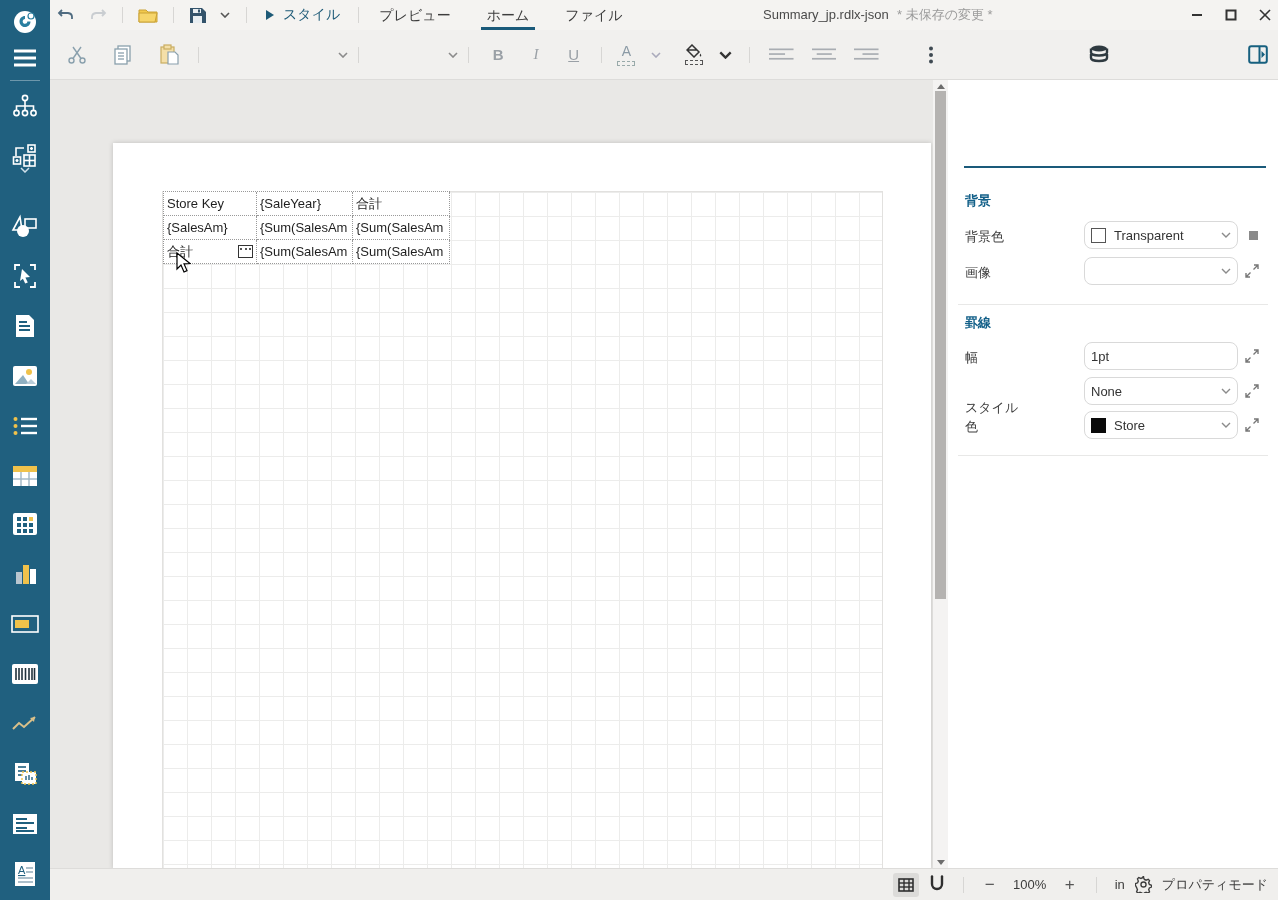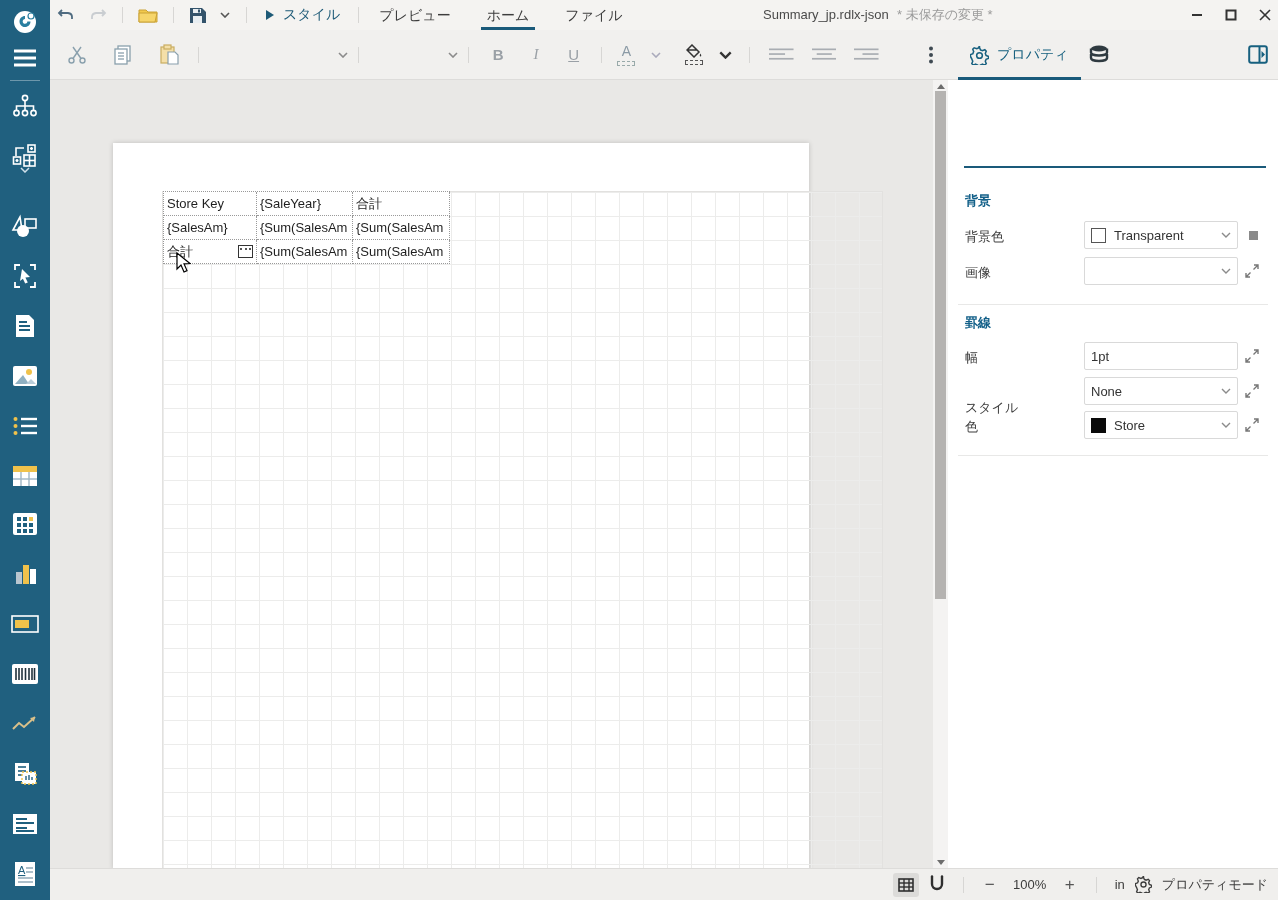--- a/index.html
+++ b/index.html
@@ -47,21 +47,21 @@
     background:#f1f0ee; border-bottom:1px solid #dddcda; }
   #prop-tab { position:absolute; left:10px; top:0; height:50px; display:flex;
     align-items:center; gap:8px; padding:0 12px; cursor:pointer; }
   #prop-tab::after { content:""; position:absolute; left:0; right:0; bottom:0;
     height:3px; background:#1a5a7a; }
   #prop-tab span.lbl { color:#17607f; font-size:14px; }
 
   
   #canvas { position:absolute; left:50px; top:80px; width:898px; height:788px;
     background:#e9e8e6; overflow:hidden; }
-  #page { position:absolute; left:63px; top:63px; width:696px; height:726px;
+  #page { position:absolute; left:63px; top:63px; width:818px; height:726px;
     background:#fff; box-shadow:0 0 5px rgba(0,0,0,.18); }
   #body-grid { position:absolute; left:49px; top:48px; width:721px; height:678px;
     border:1px solid #e2e1df;
     background-image:
       linear-gradient(to right,#ececeb 1px,transparent 1px),
       linear-gradient(to bottom,#ececeb 1px,transparent 1px);
     background-size:24px 24px; }
   #design-table { position:absolute; left:0; top:-1px; border-top:1px dotted #999;
     border-left:1px dotted #999; display:grid;
     grid-template-columns:93px 96px 97px; grid-auto-rows:24px; background:#fff; }
@@ -86,21 +86,21 @@
   #prop-search input { border:none; outline:none; font-size:13px; color:#444;
     width:240px; font-family:"Liberation Sans",sans-serif; background:transparent; }
   #prop-search input::placeholder { color:#c2c2c2; }
   #section-title { position:absolute; left:0; top:54px; width:330px; text-align:center;
     font-size:14px; color:#333; }
   #section-underline { position:absolute; left:16px; top:86px; width:302px; height:2px;
     background:#1a5a7a; }
   .grp-title { position:absolute; left:17px; font-size:13px; font-weight:bold; color:#136089; }
   .prop-label { position:absolute; left:17px; font-size:13px; color:#3d3d3d; }
   .ctl { position:absolute; left:136px; width:154px; height:28px;
-    border:1px solid #d9d9d9; border-radius:2px; background:#fff; display:flex;
+    border:1px solid #d9d9d9; border-radius:8px; background:#fff; display:flex;
     align-items:center; padding:0 6px; cursor:pointer; font-size:13px; color:#333; }
   .ctl .swatch { width:15px; height:15px; margin-right:8px; border:1px solid #555; }
   .ctl .grow { flex:1; }
   .expand-ic { position:absolute; left:296px; width:16px; height:16px; cursor:pointer; }
   .hdiv { position:absolute; left:10px; width:310px; height:1px; background:#e8e8e7; }
   #bg-square { position:absolute; left:301px; width:9px; height:9px; background:#8a8a8a; cursor:pointer; }
 
   
   #statusbar { position:absolute; left:50px; top:868px; width:1228px; height:32px;
     background:#f0efed; border-top:1px solid #dddcda; display:flex; align-items:center;
@@ -469,27 +469,20 @@
         <g fill="#3f4a52">
           <circle cx="2" cy="2.5" r="2"></circle>
           <circle cx="2" cy="9" r="2"></circle>
           <circle cx="2" cy="15.5" r="2"></circle>
         </g>
       </svg>
   </div>
 </div>
 
 <div id="panel-header">
-  <div id="prop-tab">
-    <svg width="19" height="19" viewBox="0 0 20 20">
-        <path d="M10 1.5l1 2.6a6 6 0 012 .8l2.6-1 1.5 1.5-1 2.6a6 6 0 01.8 2l2.6 1v2l-2.6 1a6 6 0 01-.8 2l1 2.6-1.5 1.5-2.6-1a6 6 0 01-2 .8l-1 2.6H9l-1-2.6a6 6 0 01-2-.8l-2.6 1-1.5-1.5 1-2.6a6 6 0 01-.8-2L.5 11V9l2.6-1a6 6 0 01.8-2l-1-2.6L4.4 1.9l2.6 1a6 6 0 012-.8l1-2.6z" fill="none" stroke="#17607f" stroke-width="1.6"></path>
-        <circle cx="10" cy="10" r="3" fill="none" stroke="#17607f" stroke-width="1.6"></circle>
-      </svg>
-    <span class="lbl">プロパティ</span>
-  </div>
   <div class="abs" style="left:140px; top:14px; cursor:pointer">
     <svg width="22" height="22" viewBox="0 0 22 22">
         <ellipse cx="11" cy="4.5" rx="8" ry="3" fill="#2f3a40"></ellipse>
         <path d="M3 4.5v4c0 1.7 3.6 3 8 3s8-1.3 8-3v-4" fill="none" stroke="#2f3a40" stroke-width="2.4"></path>
         <path d="M3 10v4c0 1.7 3.6 3 8 3s8-1.3 8-3v-4" fill="none" stroke="#2f3a40" stroke-width="2.4"></path>
       </svg>
   </div>
   <div class="abs" style="left:300px; top:15px; cursor:pointer">
     <svg width="20" height="19" viewBox="0 0 20 19">
         <rect x="1.2" y="1.2" width="17.6" height="16.6" rx="2" fill="none" stroke="#17607f" stroke-width="2"></rect>

